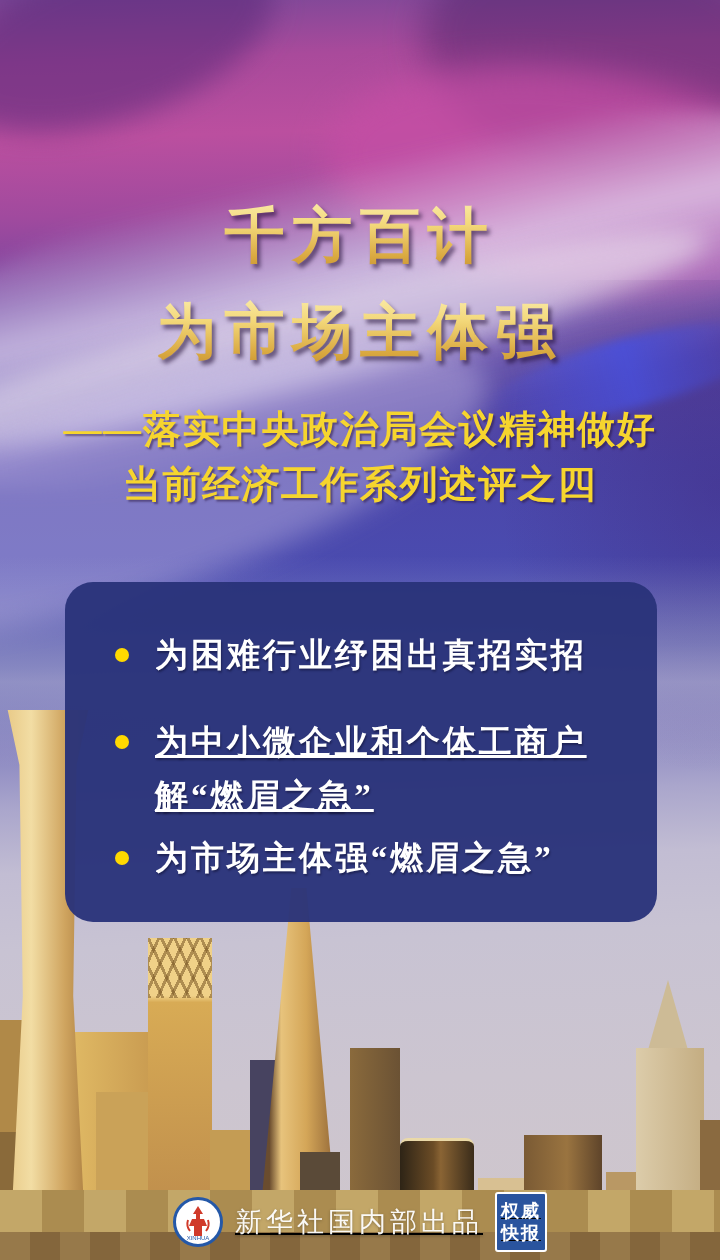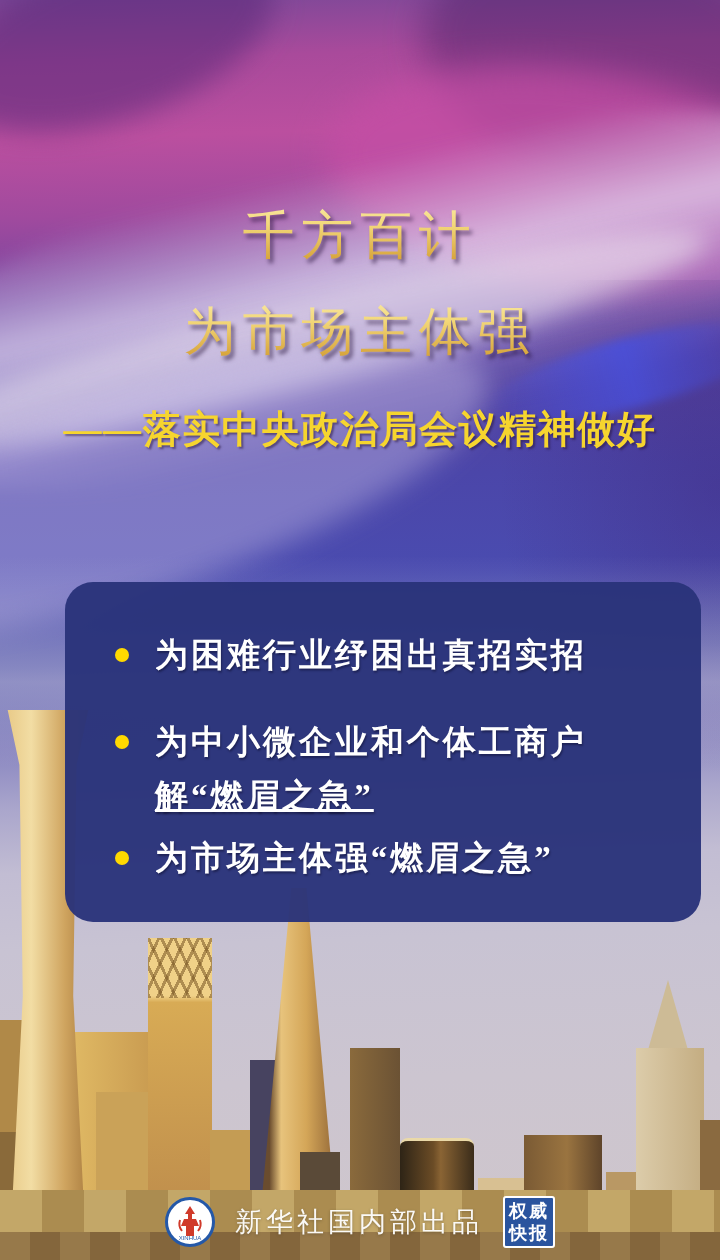--- a/index.html
+++ b/index.html
@@ -83,53 +83,53 @@
     clip-path:polygon(50% 0,100% 100%,0 100%);}
   .far-right{left:700px;top:480px;width:20px;height:140px;background:#8a6a40;}
   .fg-strip{left:0;bottom:0;width:720px;height:70px;
     background:repeating-linear-gradient(90deg,#c3a768 0 42px,#ab8c50 42px 84px);}
   .fg-strip2{left:0;bottom:0;width:720px;height:28px;
     background:repeating-linear-gradient(90deg,#97794a 0 30px,#84663c 30px 60px);}
 
   
   .title-wrap{position:absolute;z-index:4;left:0;top:188px;width:720px;text-align:center;}
   .title-line{
-    font-weight:normal;font-size:52px;line-height:96px;letter-spacing:.13em;
+    font-weight:bold;font-size:60px;line-height:96px;letter-spacing:.13em;
     background:linear-gradient(180deg,#fdf4c0 0%,#f3d87a 38%,#d9a83f 72%,#b9832a 100%);
     -webkit-background-clip:text;background-clip:text;color:transparent;
     filter:drop-shadow(3px 4px 2px rgba(30,10,50,.6));
   }
   .subtitle-wrap{position:absolute;z-index:4;left:0;top:402px;width:720px;text-align:center;}
   .subtitle-line{
     font-weight:bold;font-size:38px;line-height:55px;letter-spacing:.04em;color:#f6d52e;
     text-shadow:2px 2px 2px rgba(40,20,60,.5);
   }
 
   
   .card{position:absolute;z-index:4;left:65px;top:582px;width:592px;height:340px;
-    border-radius:28px;background:rgba(42,51,122,.96);padding-left:44px;}
+    border-radius:28px;background:rgba(42,51,122,.96);}
   .bullet{position:absolute;left:52px;right:34px;}
   .dot{position:absolute;left:50px;width:14px;height:14px;border-radius:50%;background:#ffd900;}
   .b-text{margin-left:38px;color:#ffffff;font-weight:bold;font-size:33px;line-height:54px;
     letter-spacing:.09em;text-shadow:1px 2px 2px rgba(10,10,40,.45);}
   .b1{top:46px;} .d1{top:66px;}
   .b2{top:133px;} .d2{top:153px;}
   .b3{top:249px;} .d3{top:269px;}
 
   
   .footer{position:absolute;z-index:6;left:0;top:1192px;width:720px;height:60px;
-    display:flex;justify-content:center;align-items:center;gap:20px;
-    font-family:"Liberation Sans","DejaVu Sans",sans-serif;}
+    display:flex;justify-content:center;align-items:center;gap:12px;
+    font-family:"Liberation Sans","DejaVu Sans",sans-serif;text-decoration:underline;}
   .logo{width:50px;height:50px;border-radius:50%;background:#ffffff;
     border:3px solid #2458a8;box-sizing:border-box;display:flex;flex-direction:column;
     align-items:center;justify-content:center;overflow:hidden;}
   .logo svg{display:block;}
   .publisher{color:rgba(255,255,255,.95);font-size:27px;letter-spacing:4px;
     text-shadow:0 1px 3px rgba(60,50,30,.4);}
-  .badge{width:52px;height:52px;box-sizing:border-box;border:2px solid #ffffff;
+  .badge{width:52px;height:60px;box-sizing:border-box;border:2px solid #ffffff;
     background:#2a549e;color:#ffffff;display:flex;flex-direction:column;
     align-items:center;justify-content:center;font-weight:bold;font-size:18px;
     line-height:22px;letter-spacing:2px;border-radius:3px;}
 </style>
 </head>
 <body>
 
 <div class="poster">
 
   <div class="bg"></div>
@@ -167,32 +167,33 @@
     <div class="bld fg-strip2 win"></div>
   </div>
 
   <div class="title-wrap">
     <div class="title-line">千方百计</div>
     <div class="title-line">为市场主体强</div>
   </div>
 
   <div class="subtitle-wrap">
     <div class="subtitle-line">——落实中央政治局会议精神做好</div>
+    <div class="subtitle-line">当前经济工作系列述评之四</div>
   </div>
 
   <div class="card">
     <span class="dot d1"></span>
     <div class="bullet b1">
       <div class="b-text">为困难行业纾困出真招实招</div>
     </div>
 
     <span class="dot d2"></span>
     <div class="bullet b2">
       <div class="b-text">
-        <span style="display:block;">为中小微企业和个体工商户</span>
+        <span style="display:block;text-decoration:underline;">为中小微企业和个体工商户</span>
         <span style="display:block;text-decoration:underline;">解“燃眉之急”</span>
       </div>
     </div>
 
     <span class="dot d3"></span>
     <div class="bullet b3">
       <div class="b-text">为市场主体强“燃眉之急”</div>
     </div>
   </div>
 

